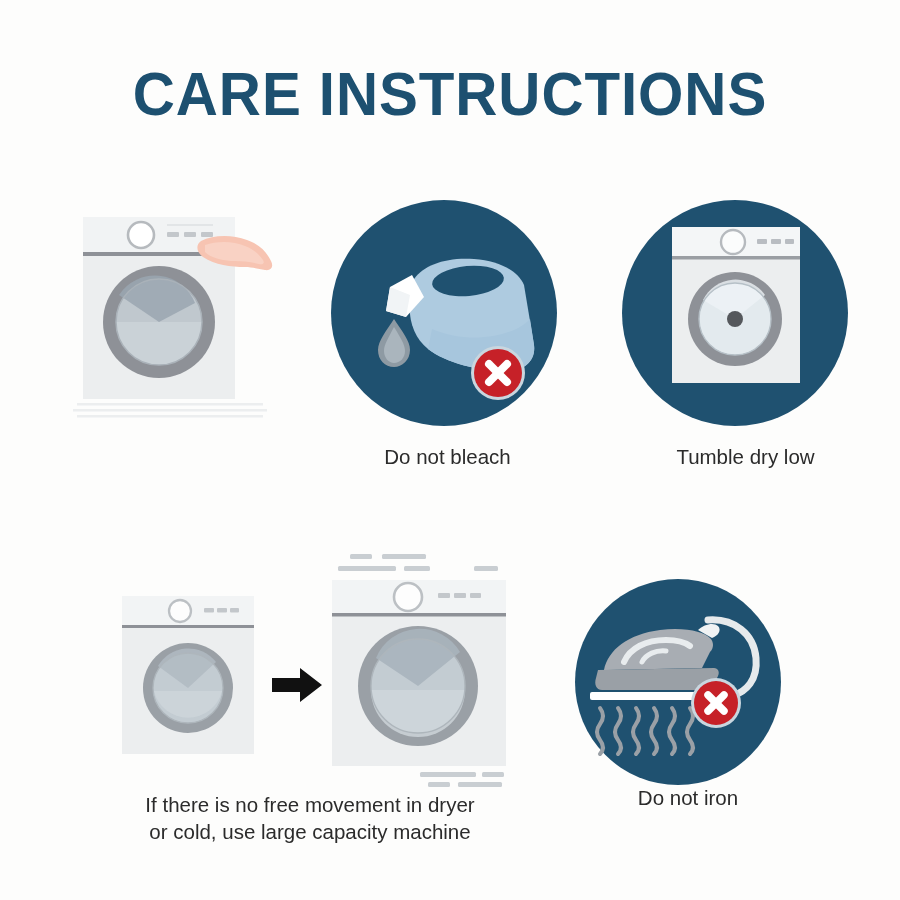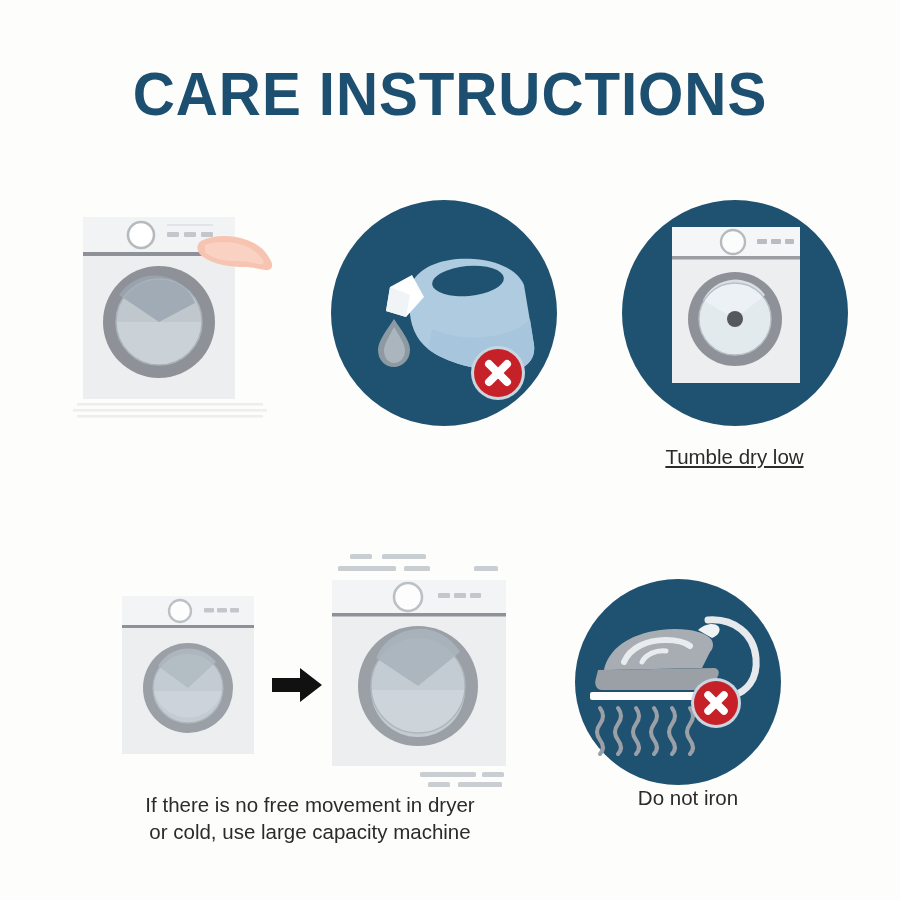--- a/index.html
+++ b/index.html
@@ -130,20 +130,23 @@
 
         <circle cx="170" cy="178" r="27" fill="#c9d6df"></circle>
         <circle cx="170" cy="178" r="24" fill="#c62128"></circle>
         <g stroke="#ffffff" stroke-width="8" stroke-linecap="round">
           <line x1="161" y1="169" x2="179" y2="187"></line>
           <line x1="179" y1="169" x2="161" y2="187"></line>
         </g>
       </svg>
     </div>
 
+    <div class="caption" style="left:0px; top:248px; width:245px;">
+      <div>Do not bleach</div>
+    </div>
   </div>
 
   <div class="item" style="left:612px; top:195px; width:245px; height:290px;">
 
     <div class="icon-box" style="position:absolute; left:3px; top:0px;">
       <svg width="240" height="240" viewBox="0 0 240 240">
         <circle cx="120" cy="118" r="113" fill="#1f5170"></circle>
 
         <rect x="57" y="32" width="128" height="156" fill="#eceeef"></rect>
         <rect x="57" y="32" width="128" height="30" fill="#f4f6f7"></rect>
@@ -156,21 +159,21 @@
         <rect x="170" y="44" width="9" height="5" rx="1" fill="#b9bdc2"></rect>
 
         <circle cx="120" cy="124" r="47" fill="#8e9197"></circle>
         <circle cx="120" cy="124" r="36" fill="#e3eaee"></circle>
         <path d="M120 124 L88 105 A36 36 0 0 1 150 100 Z" fill="#eef3f6" opacity="0.8"></path>
         <circle cx="120" cy="124" r="36" fill="none" stroke="#b6c0c7" stroke-width="1.4"></circle>
         <circle cx="120" cy="124" r="8" fill="#55585c"></circle>
       </svg>
     </div>
 
-    <div class="caption" style="left:0px; top:248px; width:245px;text-decoration:underline;">
+    <div class="caption" style="left:11px; top:248px; width:245px;">
       <div>Tumble dry low</div>
     </div>
   </div>
 
   <div class="item" style="left:60px; top:548px; width:500px; height:310px;">
 
     <div class="icon-box" style="position:absolute; left:40px; top:0px;">
       <svg width="420" height="240" viewBox="0 0 420 240">
 
         <g>

